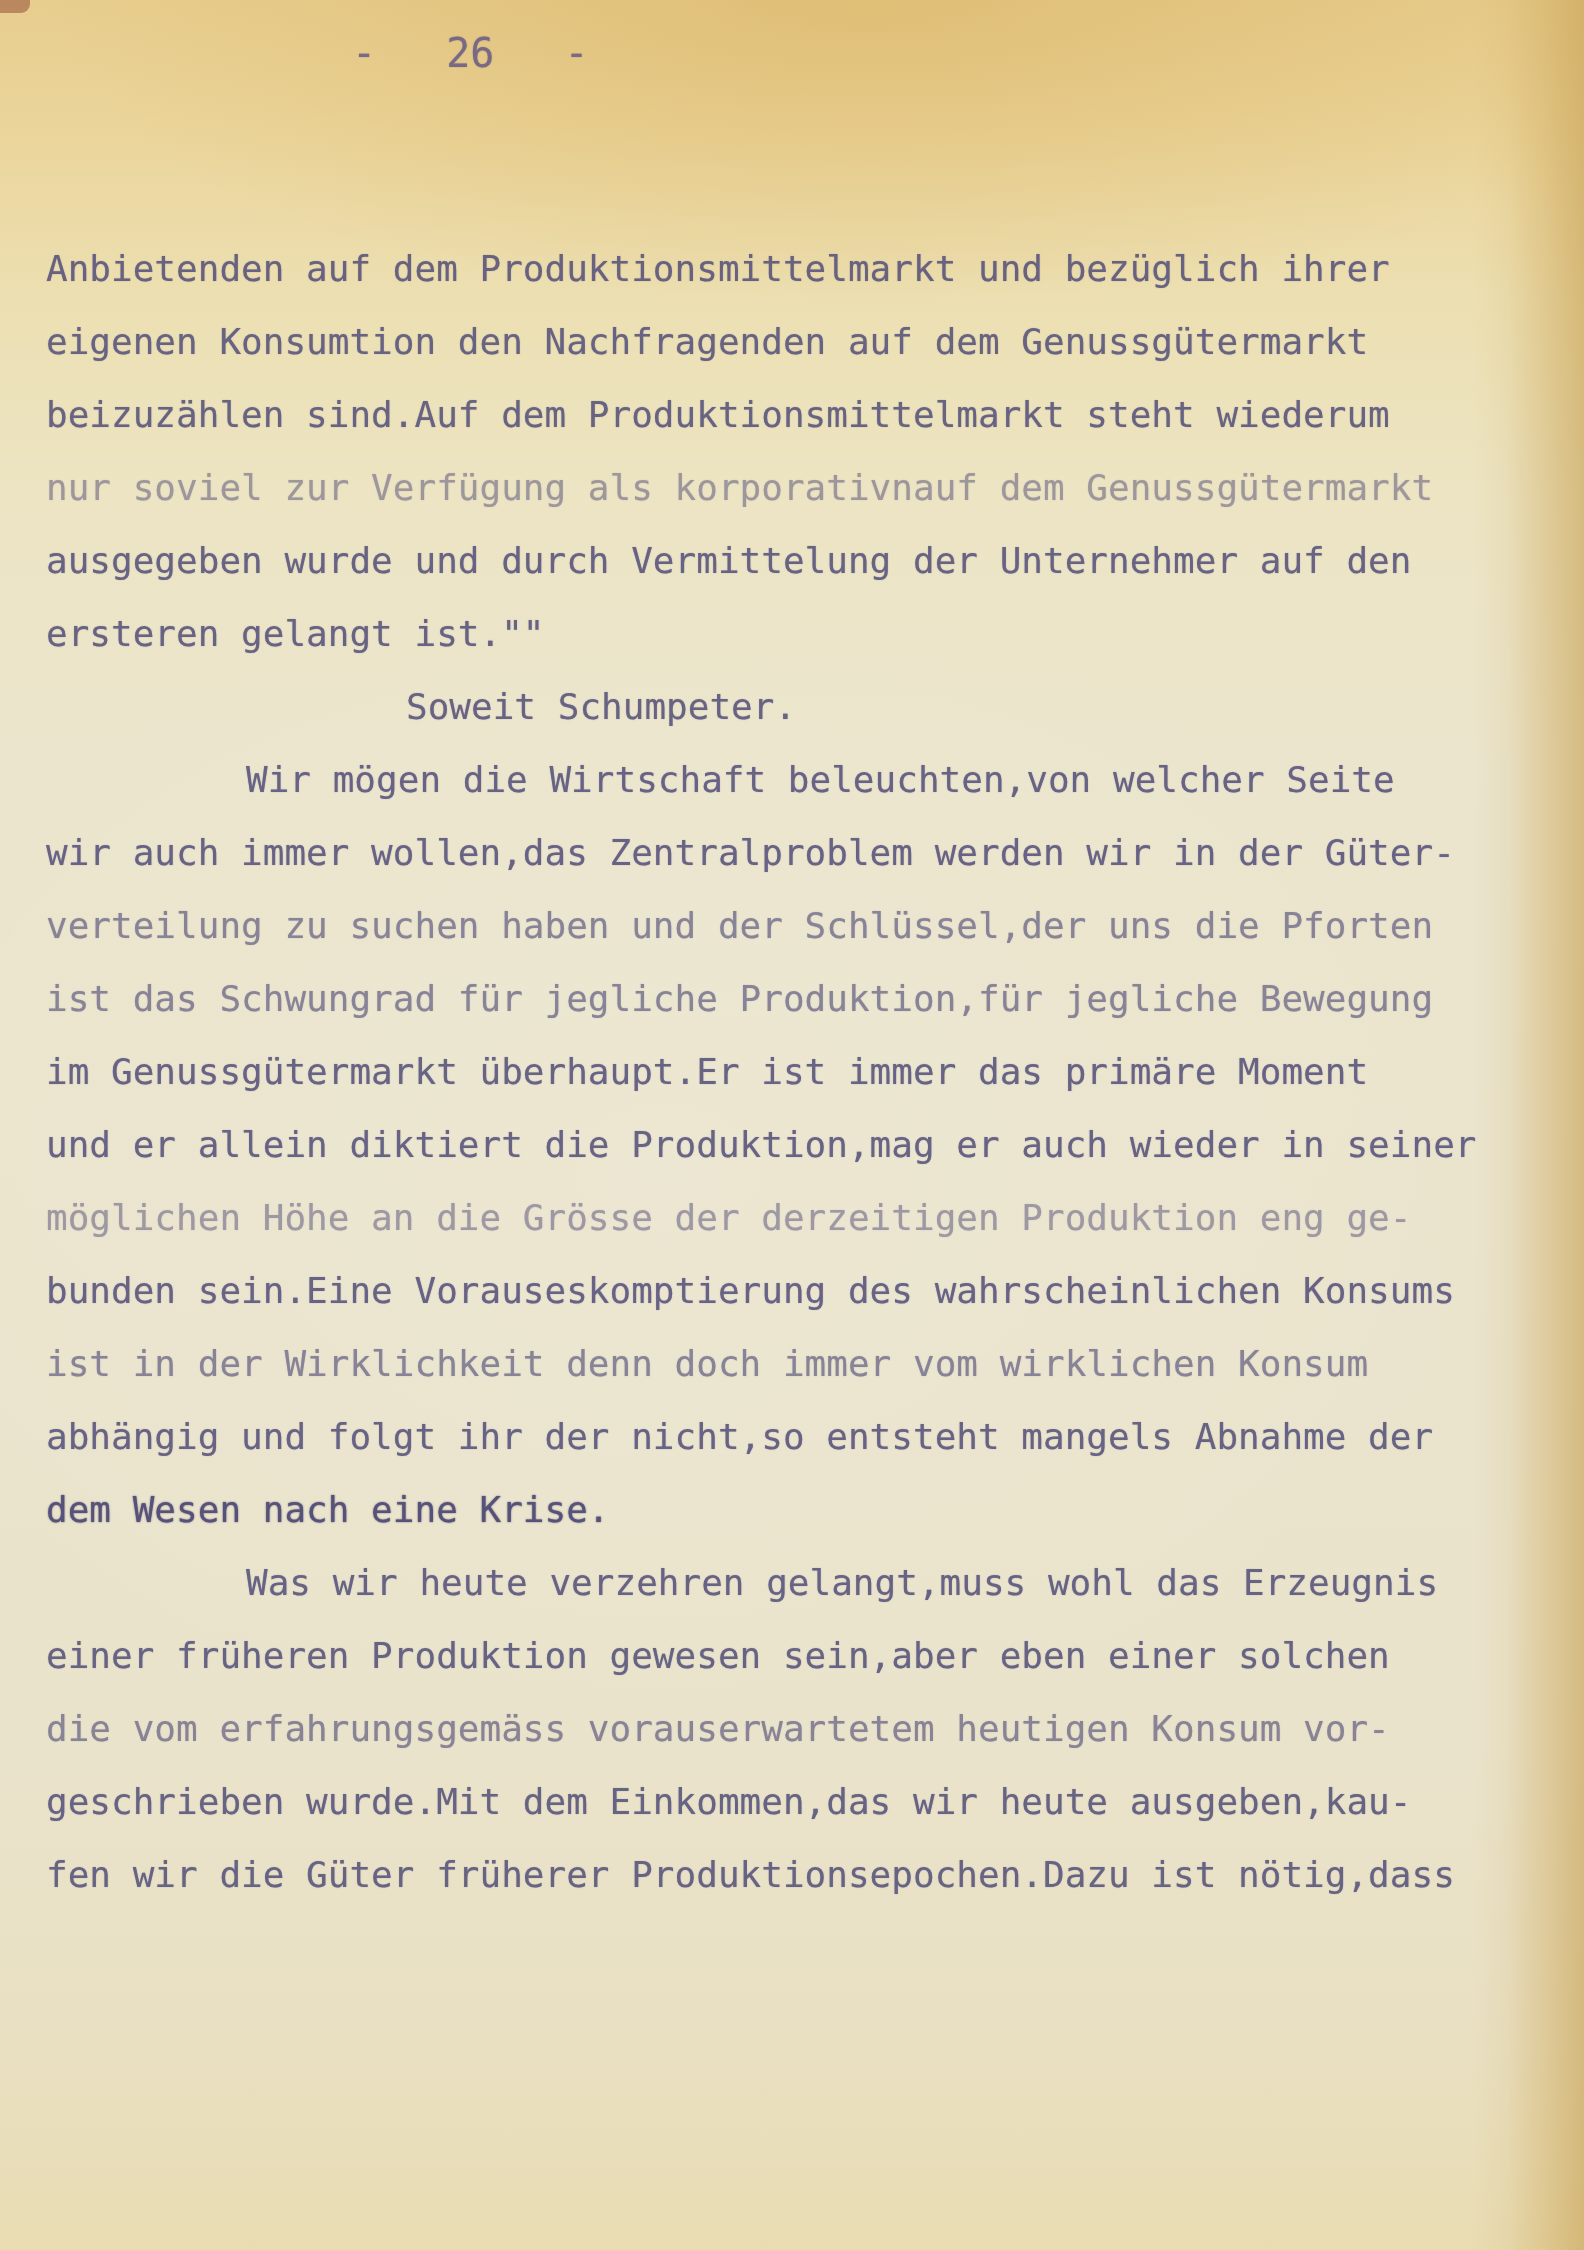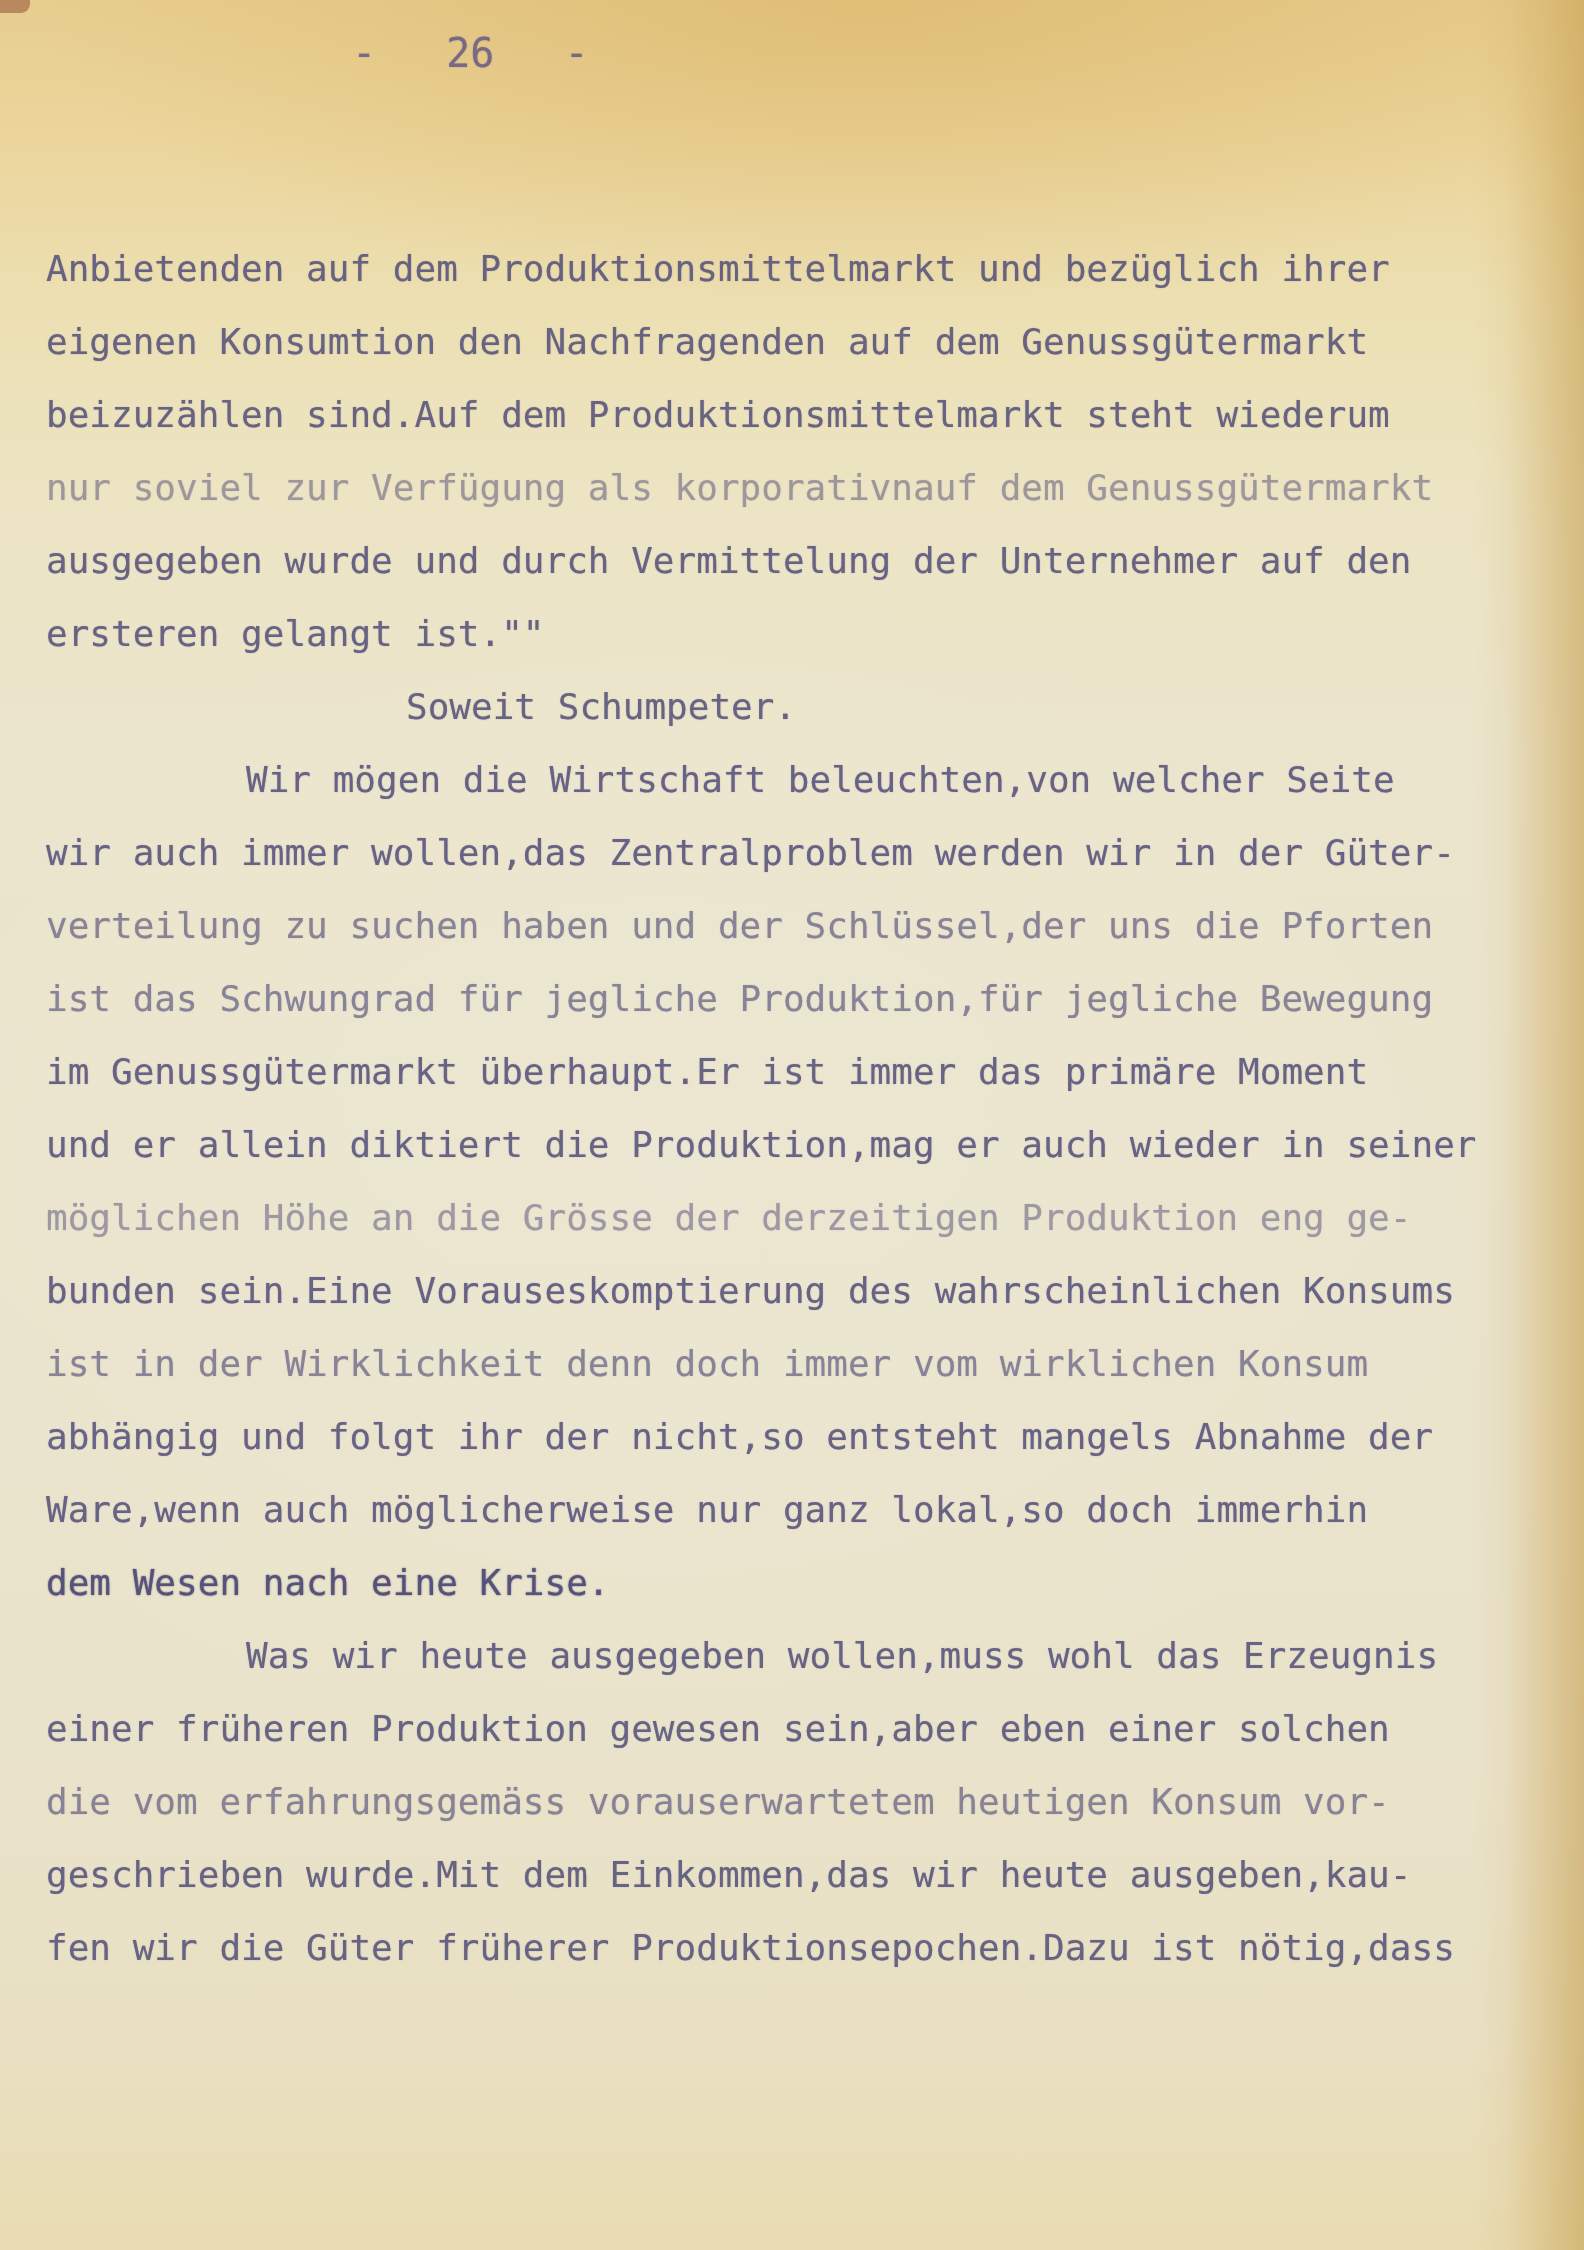--- a/index.html
+++ b/index.html
@@ -91,23 +91,22 @@
       <div class="line tone-normal" style="padding-left: 200px;">Wir mögen die Wirtschaft beleuchten,von welcher Seite</div>
       <div class="line tone-normal" style="padding-left: 0px;">wir auch immer wollen,das Zentralproblem werden wir in der Güter-</div>
       <div class="line tone-soft" style="padding-left: 0px;">verteilung zu suchen haben und der Schlüssel,der uns die Pforten</div>
       <div class="line tone-soft" style="padding-left: 0px;">ist das Schwungrad für jegliche Produktion,für jegliche Bewegung</div>
       <div class="line tone-normal" style="padding-left: 0px;">im Genussgütermarkt überhaupt.Er ist immer das primäre Moment</div>
       <div class="line tone-normal" style="padding-left: 0px;">und er allein diktiert die Produktion,mag er auch wieder in seiner</div>
       <div class="line tone-faded" style="padding-left: 0px;">möglichen Höhe an die Grösse der derzeitigen Produktion eng ge-</div>
       <div class="line tone-normal" style="padding-left: 0px;">bunden sein.Eine Vorauseskomptierung des wahrscheinlichen Konsums</div>
       <div class="line tone-soft" style="padding-left: 0px;">ist in der Wirklichkeit denn doch immer vom wirklichen Konsum</div>
       <div class="line tone-normal" style="padding-left: 0px;">abhängig und folgt ihr der nicht,so entsteht mangels Abnahme der</div>
-      <div class="line tone-normal" style="padding-left: 0px;">Ware,wenn auch möglicherweise nur ganz lokal,so doch immerhin</div>
       <div class="line tone-dark" style="padding-left: 0px;">dem Wesen nach eine Krise.</div>
-      <div class="line tone-normal" style="padding-left: 200px;">Was wir heute ausgegeben wollen,muss wohl das Erzeugnis</div>
+      <div class="line tone-normal" style="padding-left: 200px;">Was wir heute verzehren gelangt,muss wohl das Erzeugnis</div>
       <div class="line tone-normal" style="padding-left: 0px;">einer früheren Produktion gewesen sein,aber eben einer solchen</div>
       <div class="line tone-soft" style="padding-left: 0px;">die vom erfahrungsgemäss vorauserwartetem heutigen Konsum vor-</div>
       <div class="line tone-normal" style="padding-left: 0px;">geschrieben wurde.Mit dem Einkommen,das wir heute ausgeben,kau-</div>
       <div class="line tone-normal" style="padding-left: 0px;">fen wir die Güter früherer Produktionsepochen.Dazu ist nötig,dass</div>
     </div>
 
   <div class="page-edge"></div>
 
 </div>
 

